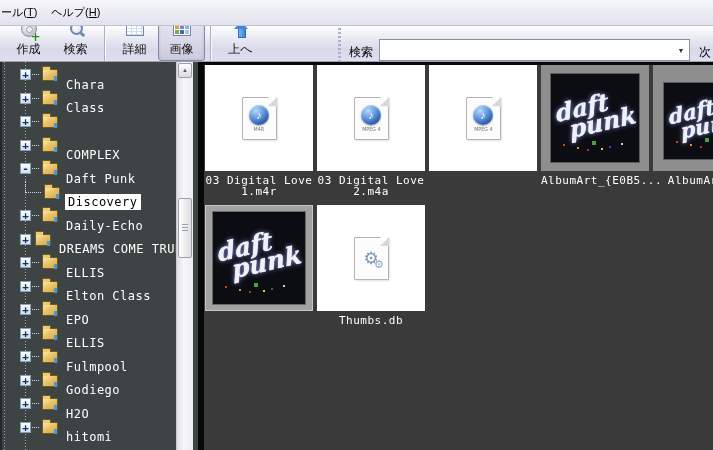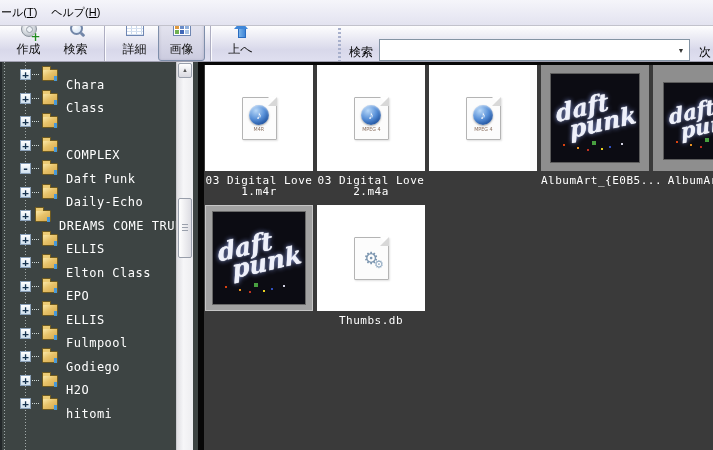--- a/index.html
+++ b/index.html
@@ -233,20 +233,25 @@
             <span class="hdots"></span>
             <span class="folder"></span>
             <span class="tree-label">COMPLEX</span>
           </div>
           <div class="tree-row lvl0">
             <span class="expander">-</span>
             <span class="hdots"></span>
             <span class="folder"></span>
             <span class="tree-label">Daft Punk</span>
           </div>
+          <div class="tree-row lvl1">
+            <span class="elbow"></span>
+            <span class="folder"></span>
+            <span class="tree-label sel">Discovery</span>
+          </div>
           <div class="tree-row lvl0">
             <span class="expander">+</span>
             <span class="hdots"></span>
             <span class="folder"></span>
             <span class="tree-label">Daily-Echo</span>
           </div>
           <div class="tree-row lvl0">
             <span class="expander">+</span>
             <span class="hdots"></span>
             <span class="folder"></span>

